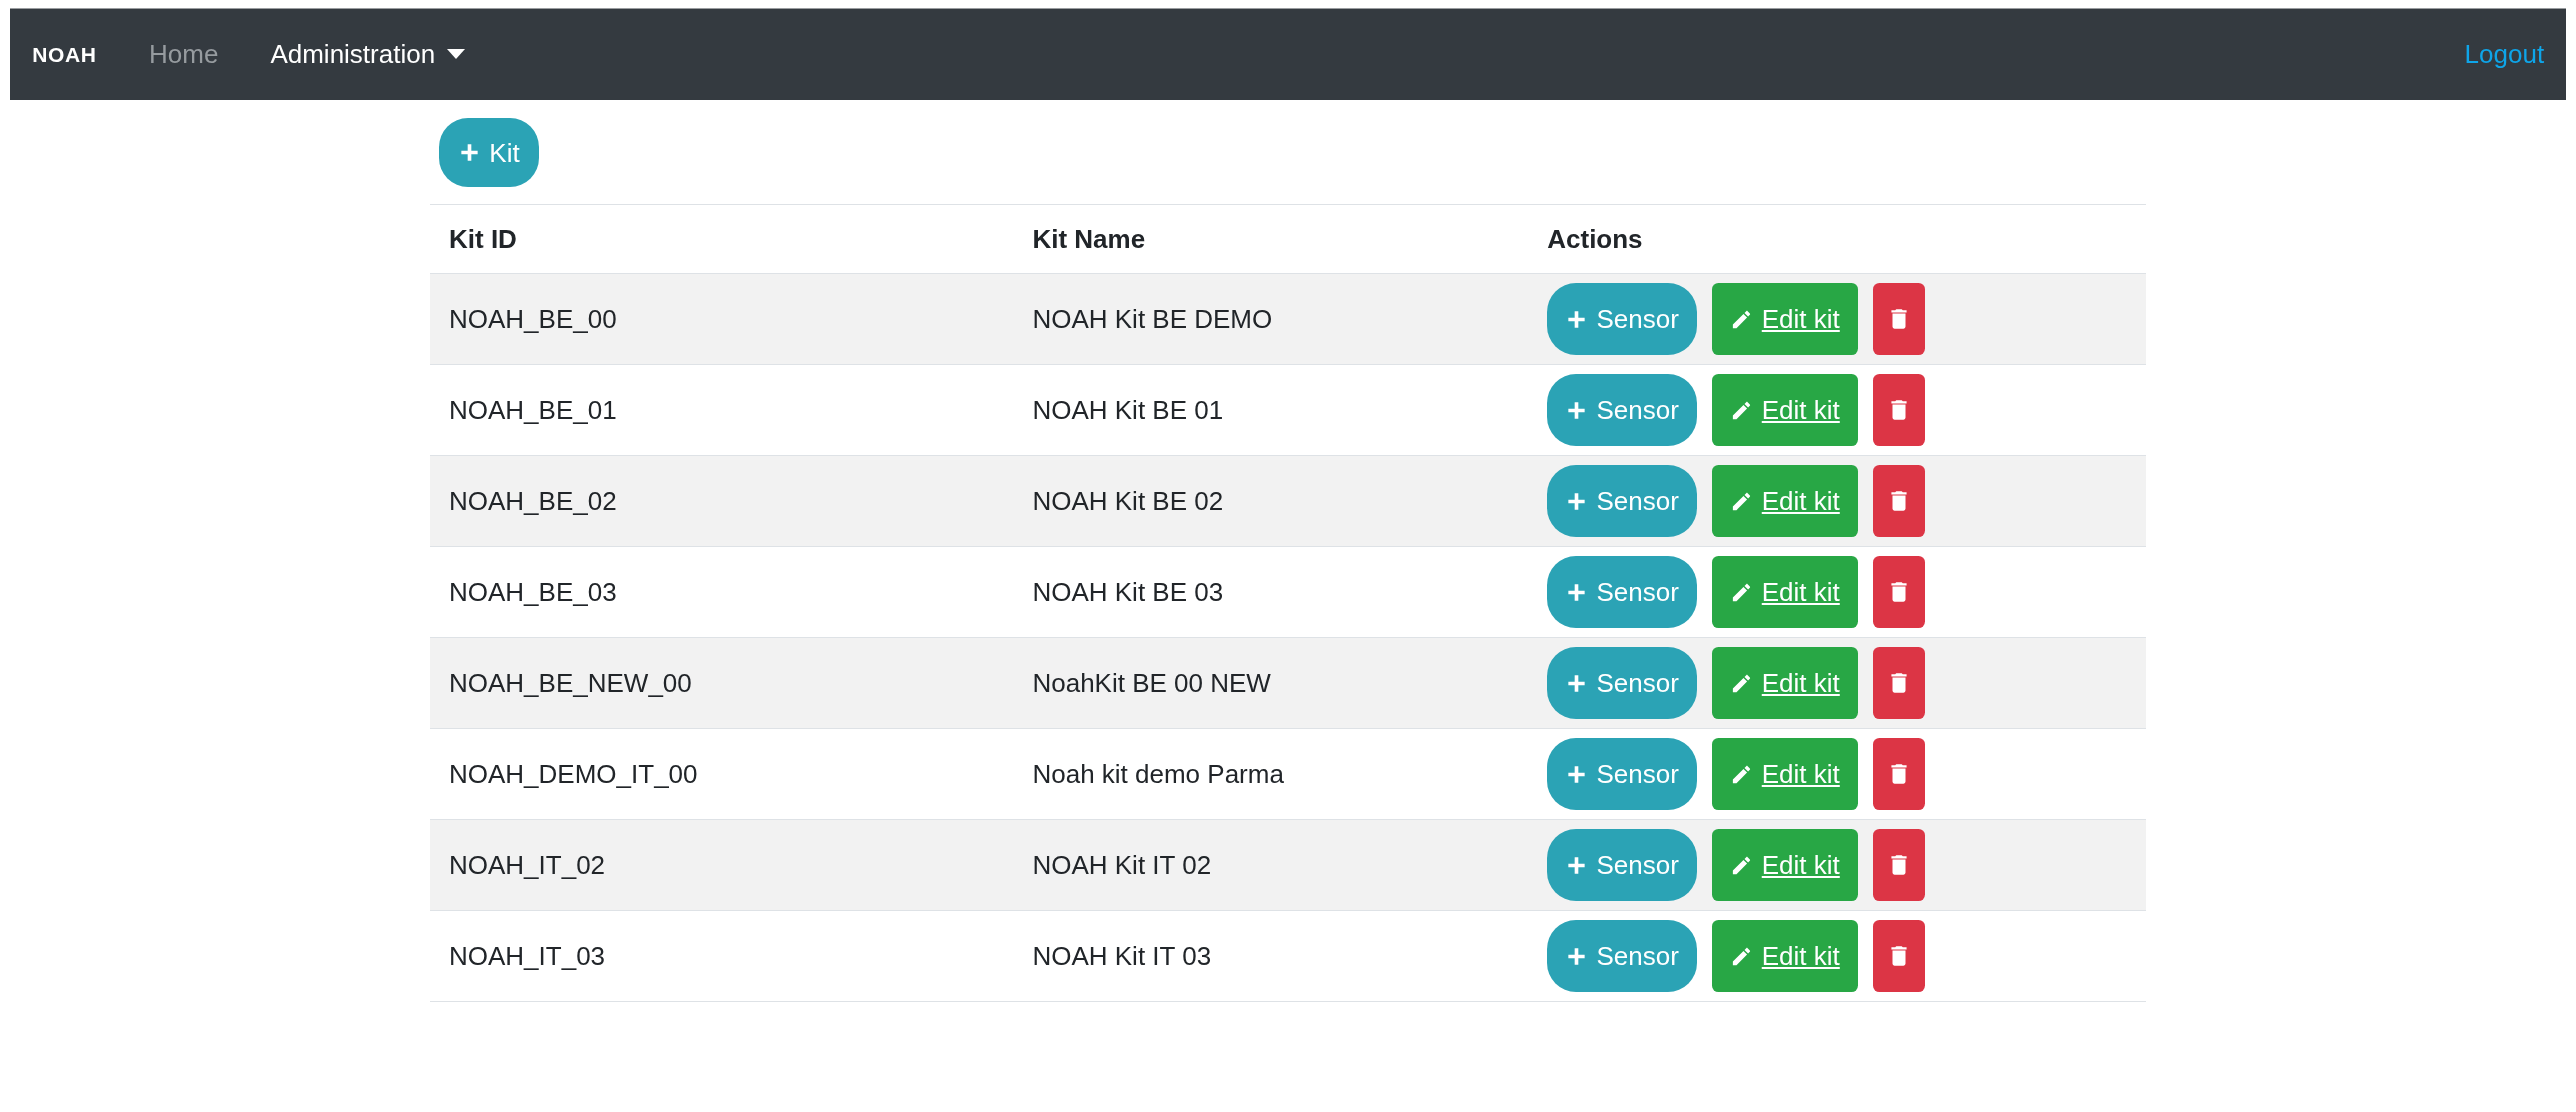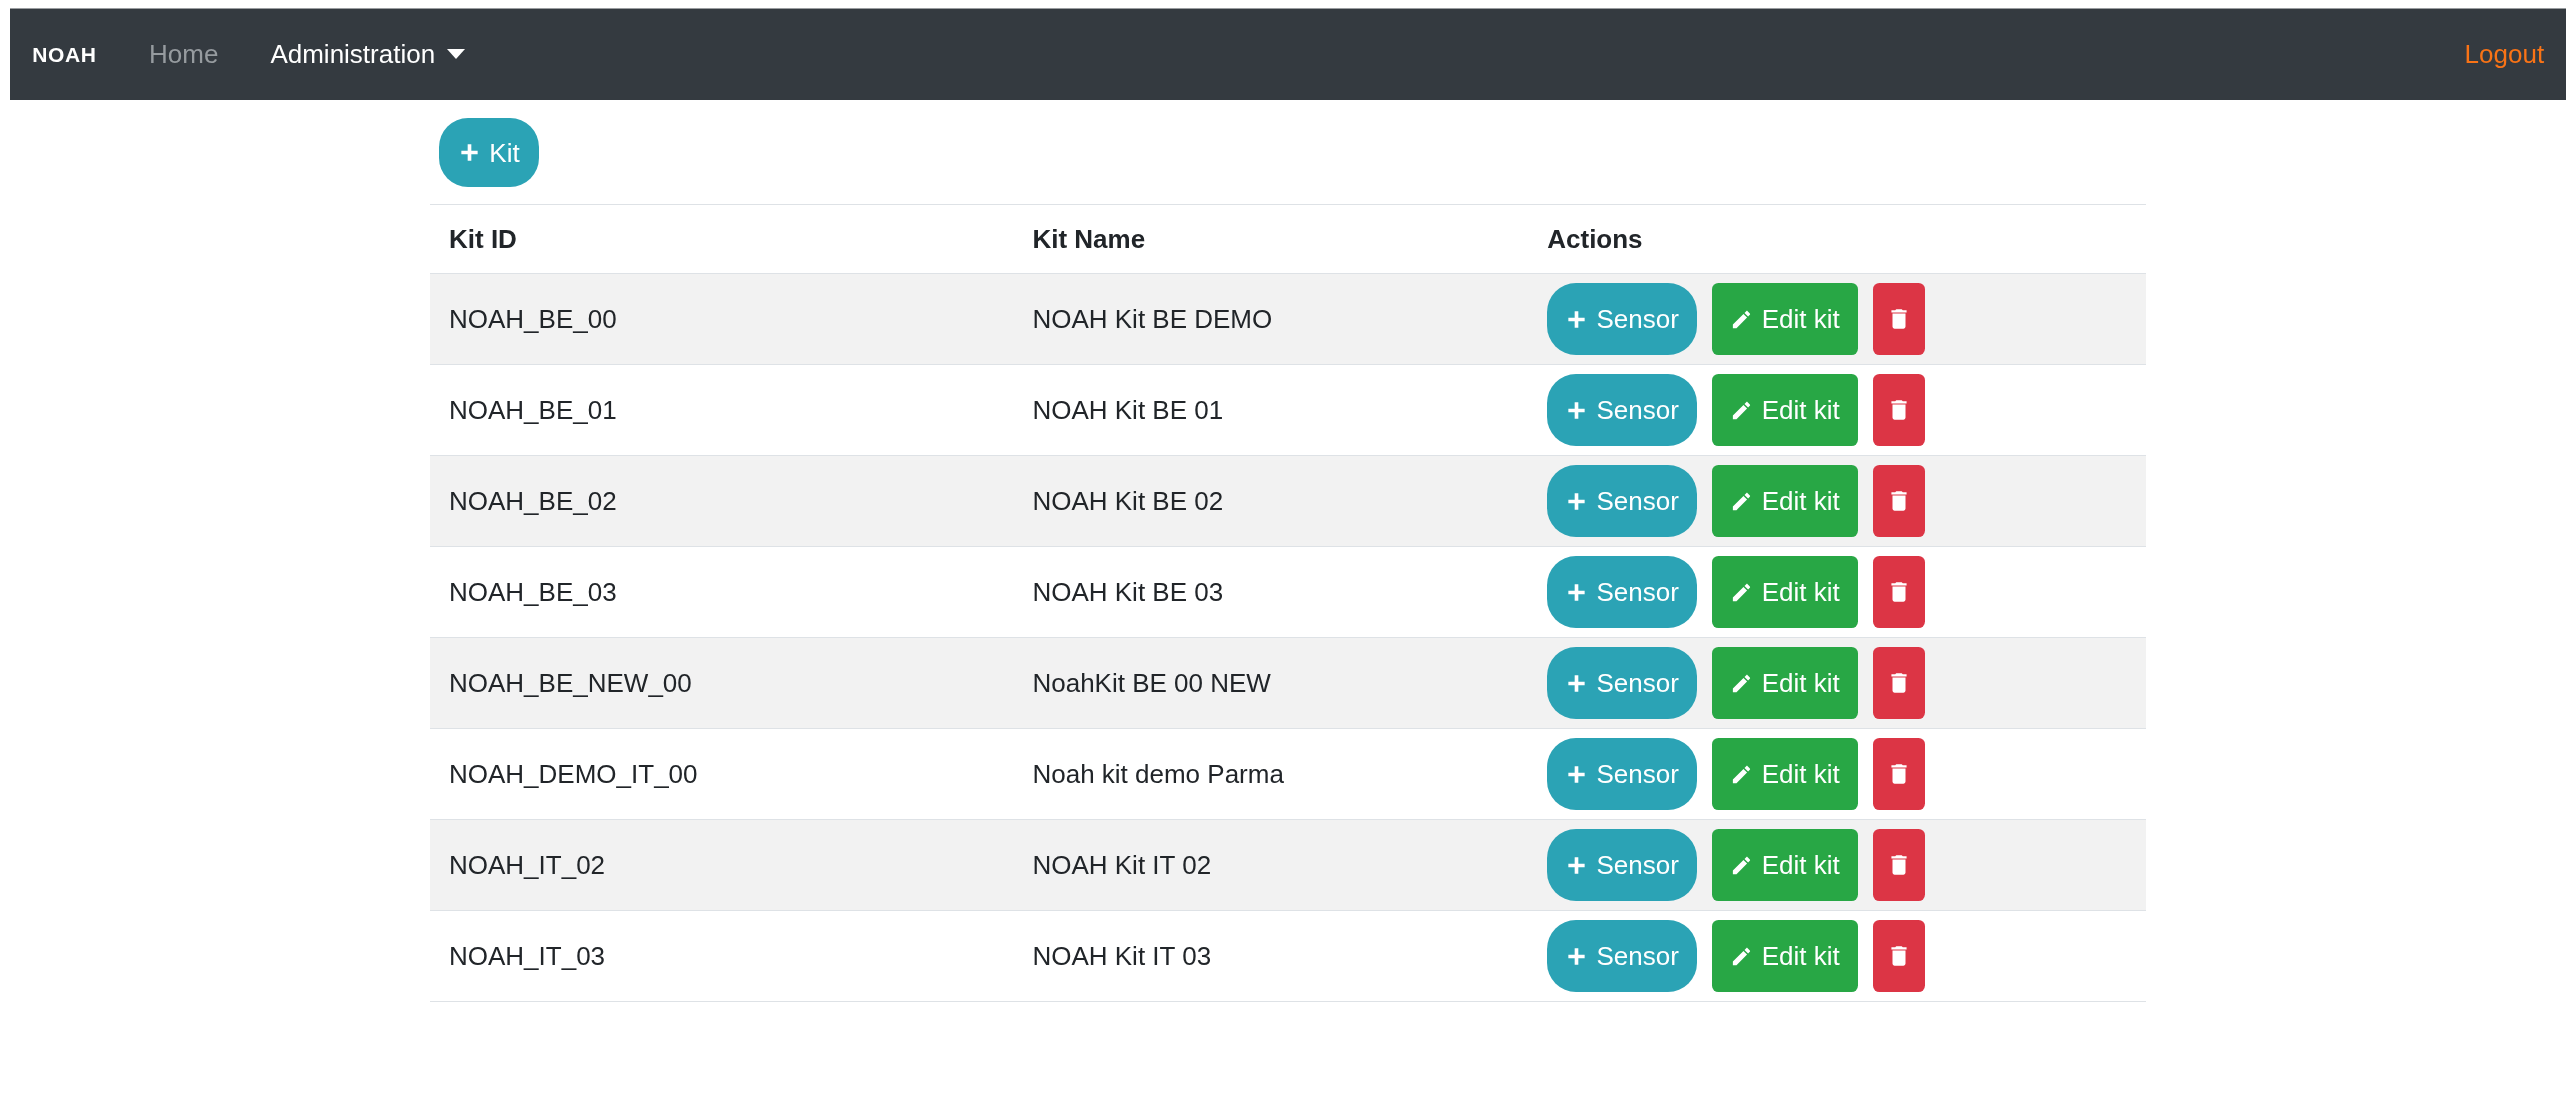--- a/index.html
+++ b/index.html
@@ -38,36 +38,36 @@
   }
   .nav-link.active { color: #ffffff; font-weight: 400; }
   .caret {
     display: inline-block; margin-left: 11.6px; vertical-align: 3.9px;
     width: 0; height: 0;
     border-left: 9px solid transparent;
     border-right: 9px solid transparent;
     border-top: 10.3px solid #ffffff;
   }
   .spacer { flex: 1; }
-  .logout { color: #f97316; padding-right: 2.6px; }
+  .logout { color: #0ea5e9; padding-right: 2.6px; }
 
   
   .container { width: 1716px; margin: 0 auto; }
 
   .btn {
     display: inline-flex; align-items: center; justify-content: center;
     border: none; border-radius: 6.4px;
     color: #fff; font-size: 26px; font-family: inherit;
     height: 72px; padding: 0 18px;
     cursor: pointer; line-height: 1; white-space: nowrap;
   }
   .btn .ico { width: 23px; height: 23px; flex: none; display: block; }
   .btn .lbl { margin-left: 8.3px; }
   .btn-teal  { background: var(--teal,  #2ba3b5); border-radius: 29px; }
-  .btn-green { background: var(--green, #28a745); }
+  .btn-green { background: var(--green, #28a745); text-decoration: underline; }
   .btn-red   { background: var(--red,   #dc3545); }
   .btn-icon  { padding: 0 13px; }
   .btn-icon .ico { width: 26px; height: 26px; }
 
   .btn-add-kit { margin: 18px 0 16.7px 9px; height: 69px; padding: 0 19px; }
 
   
   table.kit-table {
     width: 100%; border-collapse: collapse;
     font-size: 26px;

